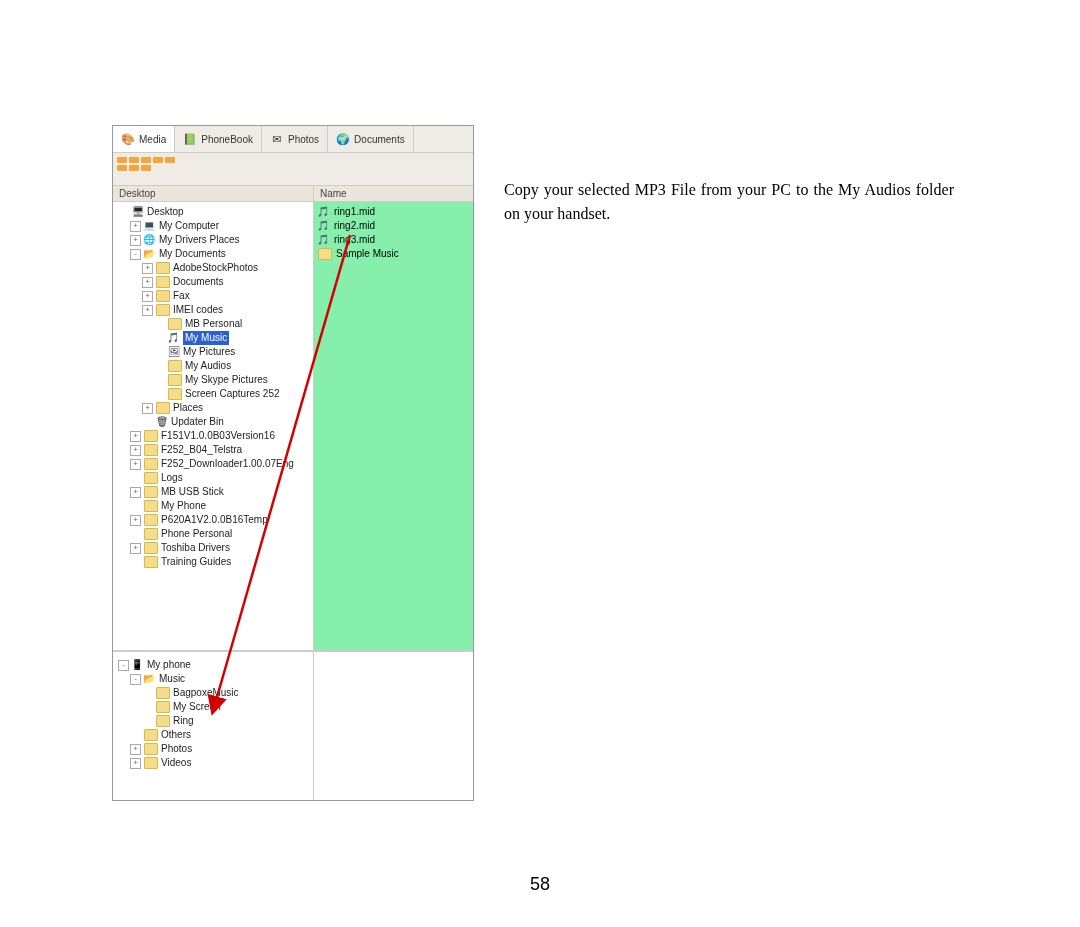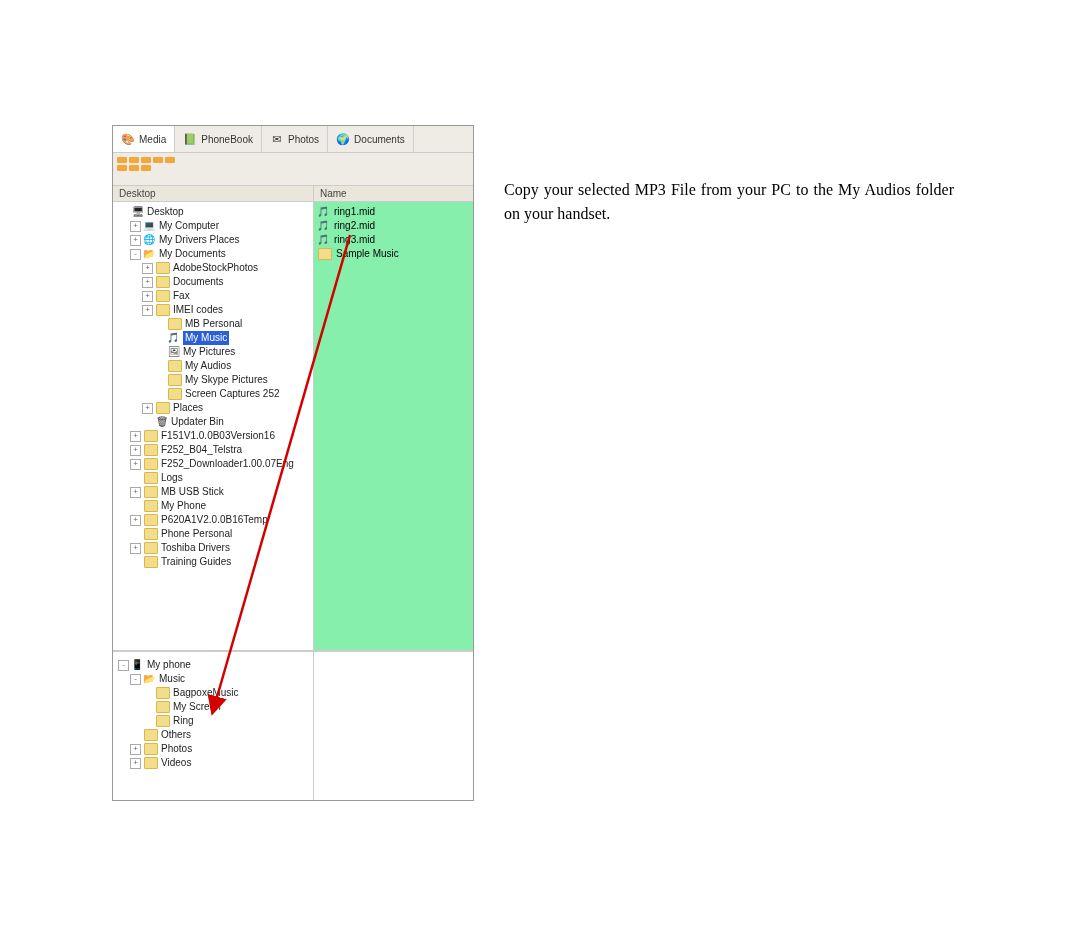--- a/index.html
+++ b/index.html
@@ -321,13 +321,14 @@
       <defs>
         <marker id="ah" markerWidth="8" markerHeight="8" refX="6" refY="4" orient="auto">
           <path d="M0,0 L8,4 L0,8 Z" fill="#d40000"></path>
         </marker>
       </defs>
       <line x1="237" y1="109" x2="100" y2="585" stroke="#d40000" stroke-width="2.5" marker-end="url(#ah)"></line>
     </svg>
   </div>
 
   <div class="caption">Copy your selected MP3 File from your PC to the My Audios folder on your handset.</div>
+  <div class="pagenum">58</div>
 </div>
 
 </body></html>

